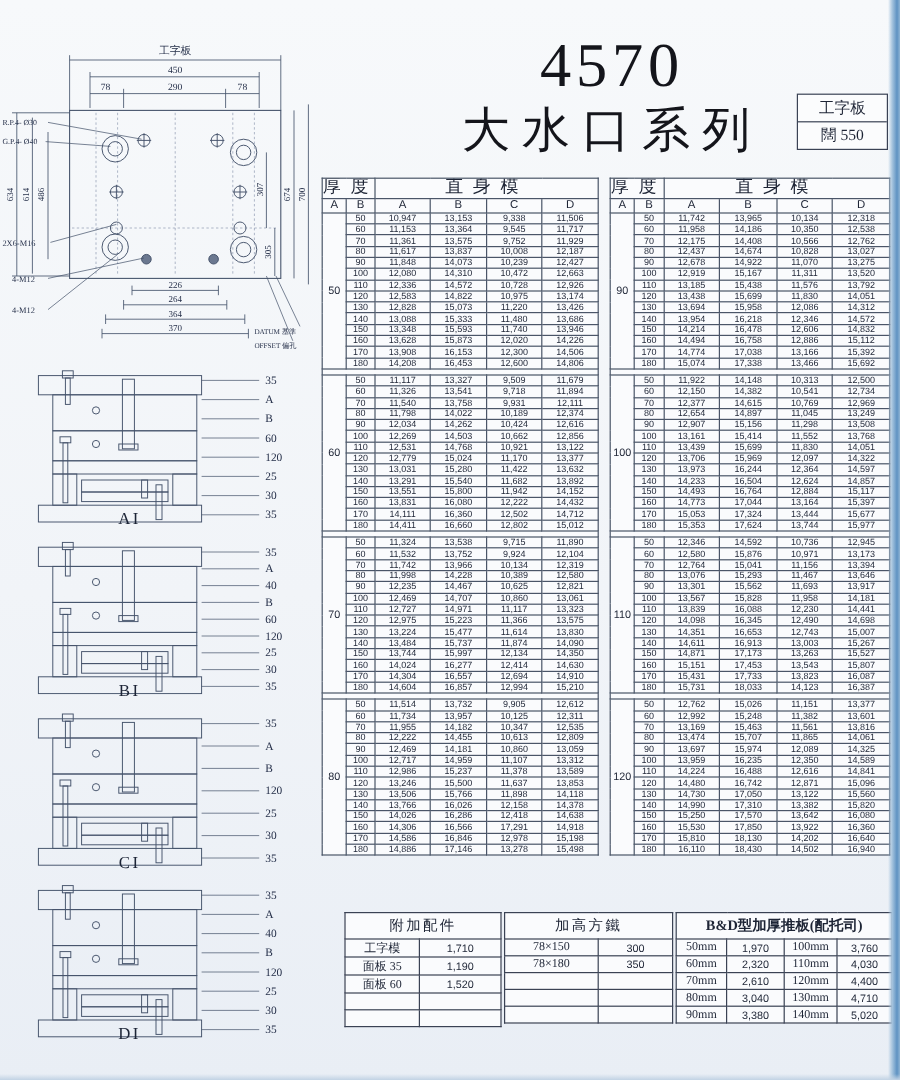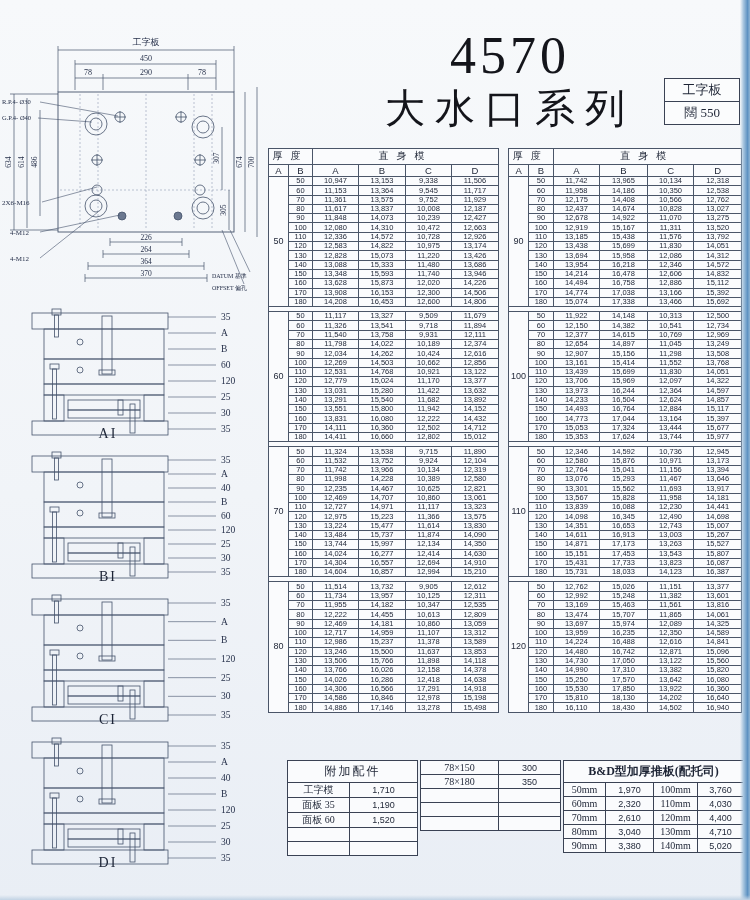--- a/index.html
+++ b/index.html
@@ -18,21 +18,21 @@
   .title-cn{font-size:40px;line-height:50px;letter-spacing:10px;}
   .spec-box{position:absolute;left:664px;top:78px;width:74px;border:1.5px solid #3a4254;
         background:#fbfcfd;font-family:"Liberation Serif",serif;font-size:13px;text-align:center;}
   .spec-box .row{padding:2px 0;}
   .spec-box .row + .row{border-top:1px solid #3a4254;}
 
   
   .main-table{border-collapse:collapse;table-layout:fixed;background:#fafbfd;}
   .main-table th,.main-table td{border:1px solid #4a5568;padding:0;text-align:center;
         font-size:7.5px;height:8.3px;line-height:1.05;font-weight:normal;overflow:hidden;white-space:nowrap;}
-  .main-table .hdr-cn{font-size:10px;height:15px;font-family:"Liberation Serif",serif;letter-spacing:8px;}
+  .main-table .hdr-cn{font-size:15px;height:15px;font-family:"Liberation Serif",serif;letter-spacing:8px;}
   .main-table .hdr-l{font-size:9.5px;height:11px;}
   .main-table .acell{font-size:9px;}
   .main-table .seprow td{height:4px;}
   .tbl-left{position:absolute;left:268px;top:148px;width:230px;}
   .tbl-right{position:absolute;left:508px;top:148px;width:234px;}
 
   
   .bot-table{border-collapse:collapse;table-layout:fixed;background:#fafbfd;}
   .bot-table th{border:1.5px solid #3a4254;font-family:"Liberation Serif",serif;
         font-size:12px;font-weight:normal;height:21px;letter-spacing:2px;padding:0;}
@@ -1228,20 +1228,23 @@
         </tr>
       </tbody>
     </table>
   <table class="bot-table bot-risers" id="tbl-risers">
       <colgroup>
         <col style="width: 78px;">
         <col style="width: 62px;">
       </colgroup>
       <tbody>
         <tr>
+          <th colspan="2">加高方鐵</th>
+        </tr>
+        <tr>
           <td class="lbl">78×150</td>
           <td>300</td>
         </tr>
         <tr>
           <td class="lbl">78×180</td>
           <td>350</td>
         </tr>
         <tr>
           <td class="lbl"></td>
           <td></td>

